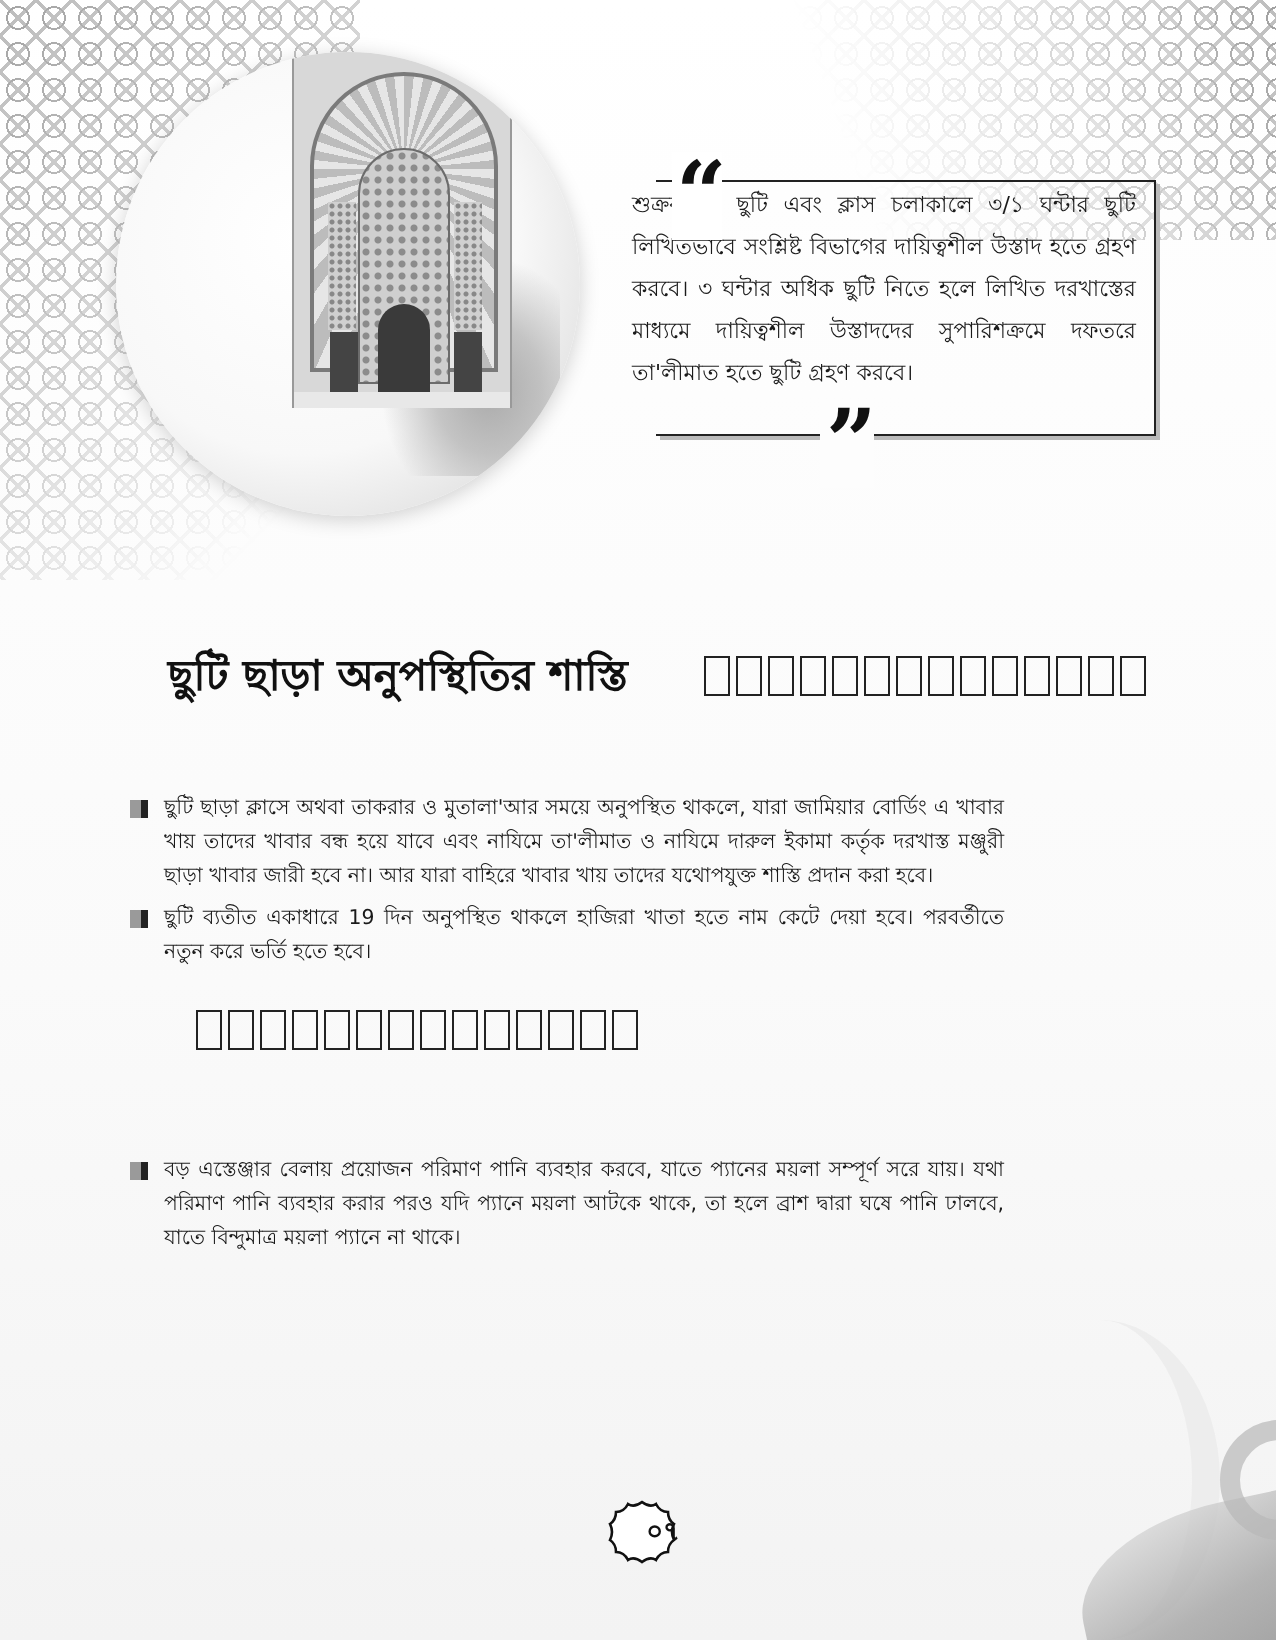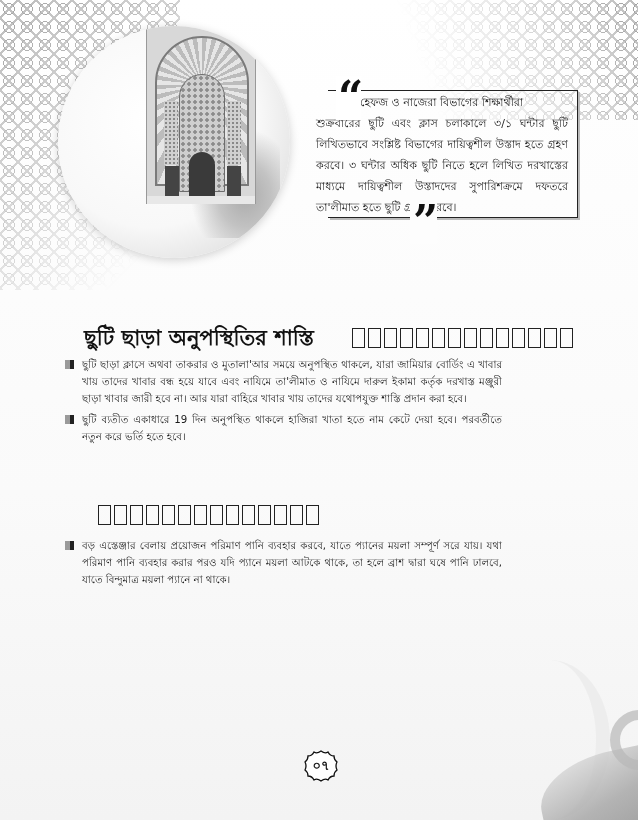--- a/index.html
+++ b/index.html
@@ -139,37 +139,37 @@
     .section-title .boxes span {
       display: inline-block; width: 13px; height: 20px; border: 1.3px solid #222;
     }
     #title1 { top: 325px; }
     #title2 { top: 505px; }
 
     
     .rules {
       position: absolute; left: 62px; width: 440px;
       list-style: none;
-      font-size: 10.2px; line-height: 17px; color: #1a1a1a;
+      font-size: 10.2px; line-height: 17px; color: #1a1a1a; margin-top: 40px;
     }
     .rules li {
       position: relative; padding-left: 20px; margin-bottom: 4px;
       text-align: justify;
     }
     .rules li .bullet {
       position: absolute; left: 3px; top: 4px; width: 9px; height: 9px;
       background: linear-gradient(90deg, #9a9a9a 0%, #9a9a9a 60%, #222 60%, #222 100%);
     }
     #rules1 { top: 356px; }
     #rules2 { top: 537px; }
 
     
     .page-num {
       position: absolute; left: 302px; top: 749px; width: 38px; height: 34px;
-      display: flex; align-items: center; justify-content: center;
+      display: flex; align-items: center; justify-content: flex-end;
     }
     .page-num svg { position: absolute; left: 0; top: 0; }
     .page-num .num {
       position: relative; font-family: "DejaVu Sans", sans-serif; font-weight: bold;
       font-size: 13px; color: #111;
     }
 
     
     .deco-br {
       position: absolute; left: 460px; top: 640px; width: 178px; height: 180px;
@@ -213,21 +213,20 @@
       <div class="side-door-l"></div>
       <div class="side-door-r"></div>
       <div class="door"></div>
       <div class="base"></div>
     </div>
   </div>
 
   <div class="quote">
     <div class="frame"></div>
     <div class="body">
-      <span class="first-line">হেফজ ও নাজেরা বিভাগের শিক্ষার্থীরা</span>
       <span>শুক্রবারের ছুটি এবং ক্লাস চলাকালে ৩/১ ঘন্টার ছুটি লিখিতভাবে সংশ্লিষ্ট বিভাগের দায়িত্বশীল উস্তাদ হতে গ্রহণ করবে। ৩ ঘন্টার অধিক ছুটি নিতে হলে লিখিত দরখাস্তের মাধ্যমে দায়িত্বশীল উস্তাদদের সুপারিশক্রমে দফতরে তা'লীমাত হতে ছুটি গ্রহণ করবে।</span>
     </div>
     <div class="qmark-open">“</div>
     <div class="qmark-close">”</div>
   </div>
 
   <h2 class="section-title" id="title1">
     <span>ছুটি ছাড়া অনুপস্থিতির শাস্তি</span>
     <span class="boxes">
       <span></span>

